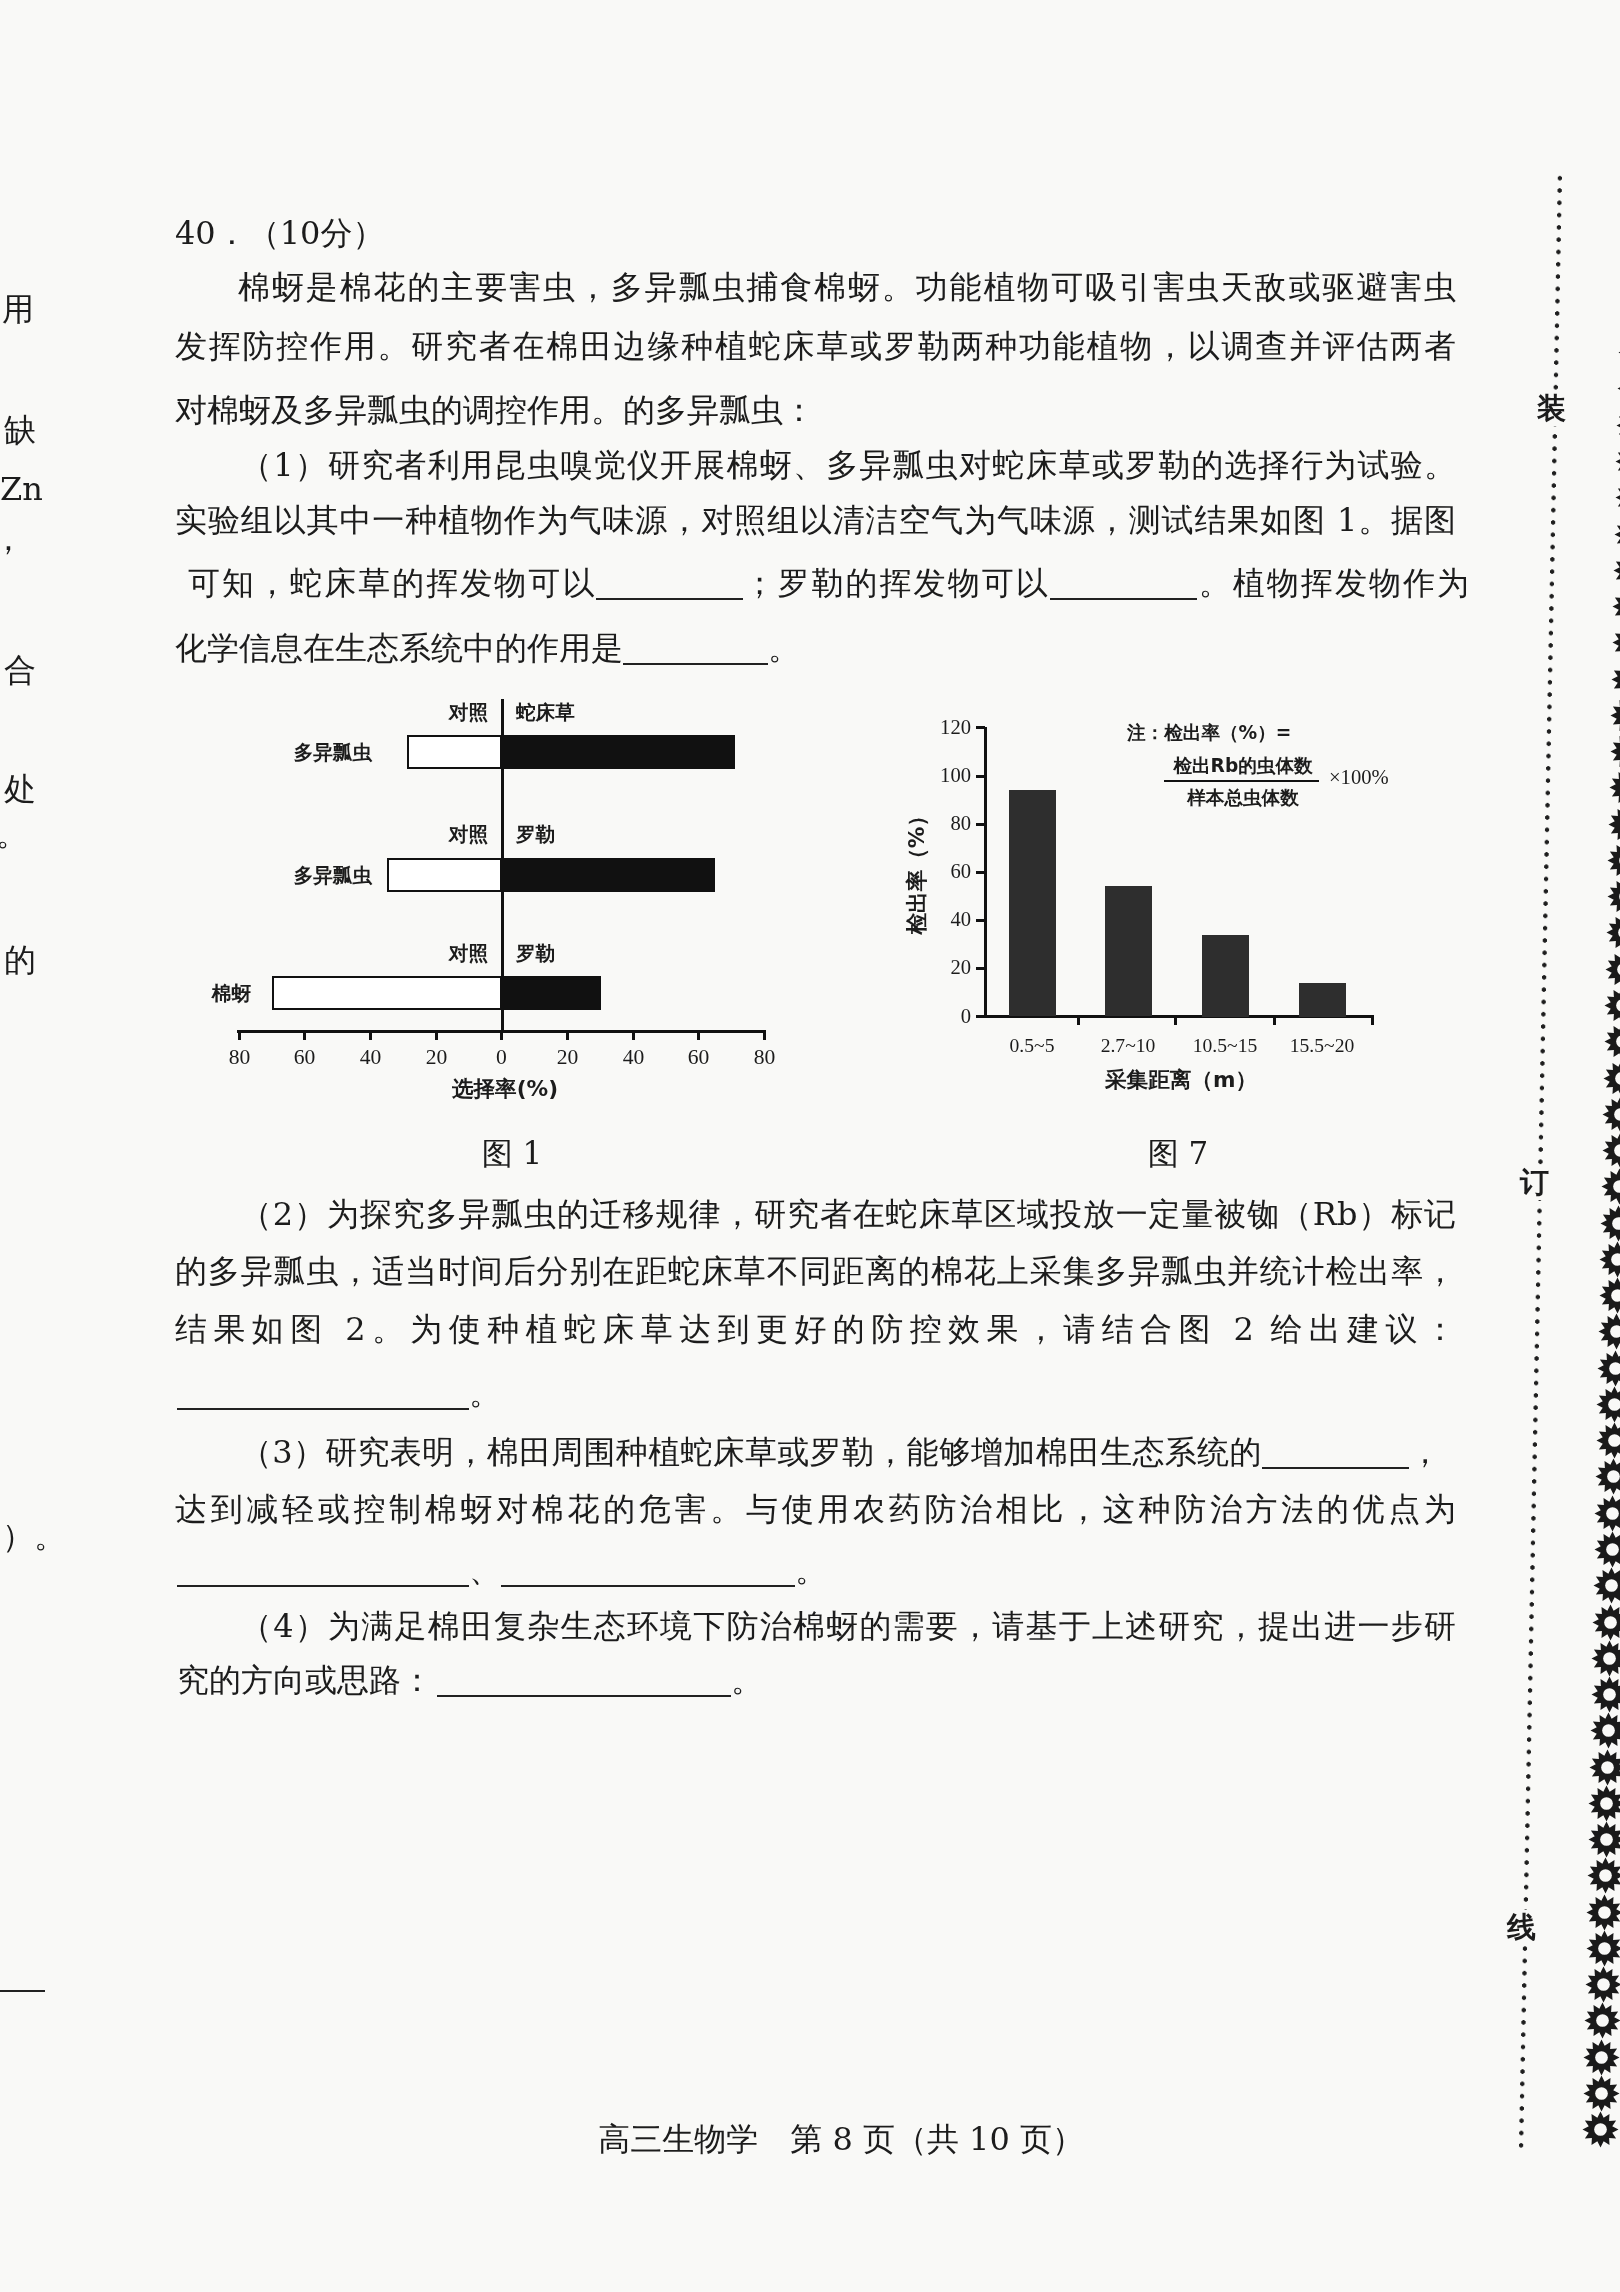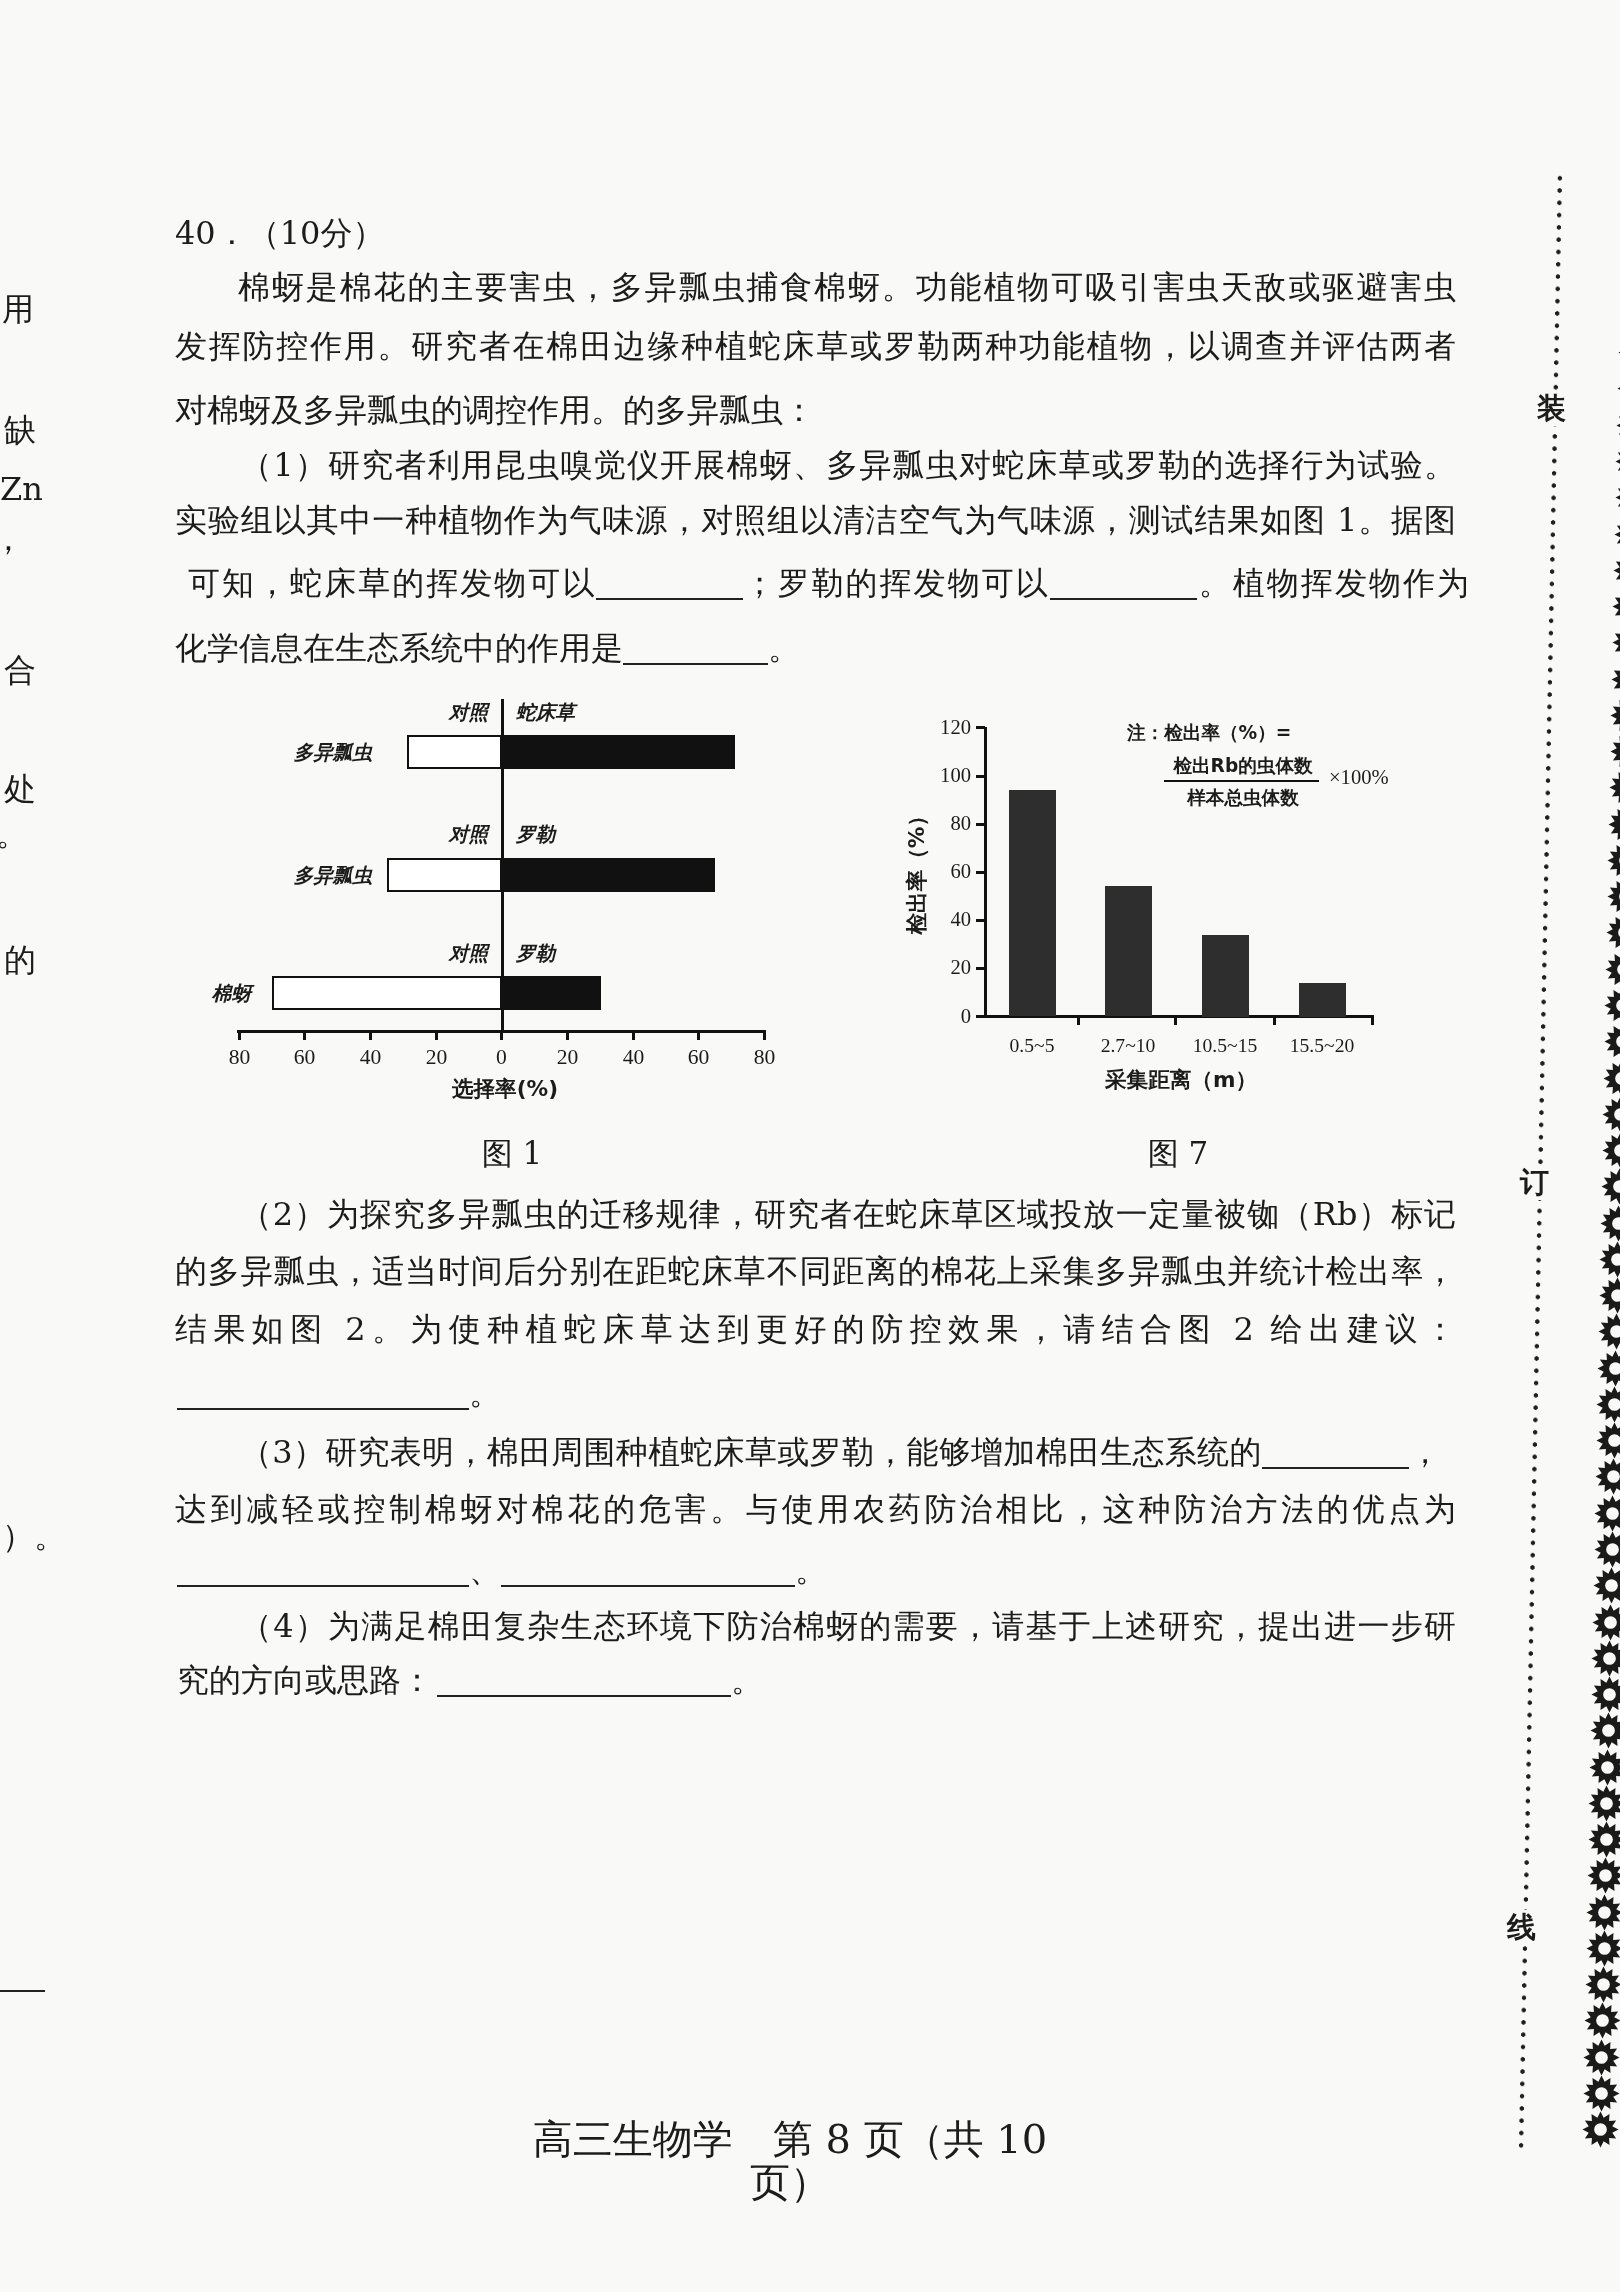--- a/index.html
+++ b/index.html
@@ -13,41 +13,41 @@
     position: absolute; height: 43px; line-height: 43px;
     font-size: 32px; white-space: nowrap;
   }
   .tl.j { text-align: justify; text-align-last: justify; }
   .tl.nj { text-align: left; text-align-last: auto; }
   .blank {
     display: inline-block; height: 29px; border-bottom: 2px solid #222;
     vertical-align: -5.9px;
   }
   .cap { position: absolute; font-size: 31px; line-height: 43px; height: 43px; width: 118px; text-align: center; }
-  .footer { position: absolute; left: 496px; width: 588px; top: 2118px; text-align: center; font-size: 40px; line-height: 43px; }
+  .footer { position: absolute; left: 496px; width: 588px; top: 2118px; text-align: right; font-size: 32px; line-height: 43px; }
   .frag { position: absolute; font-size: 32px; line-height: 39px; height: 39px; white-space: nowrap; }
   .hline { position: absolute; background: #222; }
   .bind-line {
     position: absolute; left: 1557px; top: 172px; width: 5.9px; height: 1980px;
     background-image: radial-gradient(circle, #1e1e1e 1.9px, rgba(0,0,0,0) 2.4px);
     background-size: 5.9px 12.3px; background-repeat: repeat-y;
     transform: rotate(1.13deg); transform-origin: top left;
   }
   .bind-label {
     position: absolute; font-family: "DejaVu Sans", "Liberation Sans", sans-serif;
     font-weight: bold; font-size: 29px; line-height: 35px; width: 35px; text-align: center;
     background: #f9f9f7;
   }
   .chart { position: absolute; left: 0; top: 0; width: 1620px; height: 0; }
   .chart > div { position: absolute; }
   .f1-ctrl { background: #fff; border: 2.9px solid #111; box-sizing: border-box; }
   .f1-trt { background: #111; }
   .f1-lbl {
     font-family: "DejaVu Sans", "Liberation Sans", sans-serif; font-weight: bold;
-    font-size: 19.6px; line-height: 27.4px; height: 27.4px; white-space: nowrap; font-style: italic;
+    font-size: 19.6px; line-height: 27.4px; height: 27.4px; white-space: nowrap;
   }
   .axis { background: #111; }
   .tick-lbl { font-family: Liberation Serif, serif; font-size: 21.6px; line-height: 25.5px; height: 25.5px; text-align: center; white-space: nowrap; }
   .ax-title { font-family: "DejaVu Sans", "Liberation Sans", sans-serif; font-weight: bold; font-size: 21.6px; line-height: 27.4px; height: 27.4px; text-align: center; white-space: nowrap; }
   .f2-bar { background: #2e2e2e; }
   .f2-note { font-family: "DejaVu Sans", "Liberation Sans", sans-serif; font-weight: bold; font-size: 18.6px; line-height: 25.5px; height: 25.5px; white-space: nowrap; }
   .star { position: absolute; width: 37px; height: 37px; }
 </style>
 </head>
 <body>

